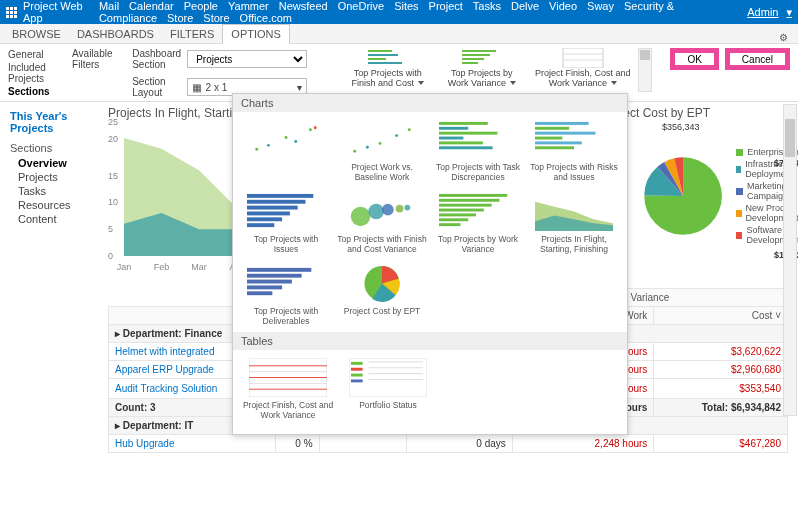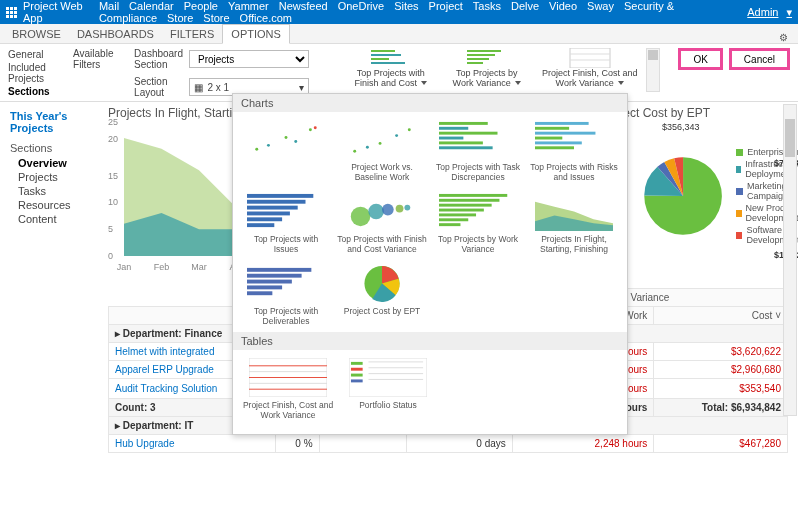--- a/index.html
+++ b/index.html
@@ -17,21 +17,21 @@
   .ribbon-tabs .gear { margin-left: auto; margin-right: 10px; color: #555; }
   .ribbon-body { display: flex; padding: 4px 8px; border-bottom: 1px solid #ddd; height: 58px; background: #fff; }
   .ribbon-body .group { margin-right: 16px; font-size: 10px; color: #444; }
   .ribbon-body .group div { padding: 1px 0; cursor: pointer; }
   .ribbon-body .group .bold { font-weight: 600; color: #000; }
   .ribbon-body .dashctl { display: grid; grid-template-columns: auto auto; grid-gap: 4px 6px; align-items: center; font-size: 10px; gap: 6px; }
   .ribbon-body .dashctl select, .ribbon-body .dashctl .layoutsel { height: 18px; font-size: 10px; width: 120px; border: 1px solid #bbb; background: #fff; padding: 0 4px; }
   .ribbon-body .chartlink { display: inline-flex; flex-direction: column; align-items: center; font-size: 9px; color: #444; margin: 0 6px; text-align: center; cursor: pointer; }
   .ribbon-body .chartlink .drop { border-top: 4px solid #555; border-left: 3px solid transparent; border-right: 3px solid transparent; display: inline-block; margin-left: 4px; position: relative; top: -1px; }
   .ribbon-body .right-btns { margin-left: auto; display: flex; align-items: flex-start; }
-  .ribbon-body .right-btns button { height: 22px; font-size: 10px; padding: 0 12px; margin-left: 6px; border: 3px solid #ec4899; background: #fff; cursor: pointer; }
+  .ribbon-body .right-btns button { height: 22px; font-size: 10px; padding: 0 12px; margin-left: 6px; border: 5px solid #ec4899; background: #fff; cursor: pointer; }
   .content { display: flex; position: relative; height: calc(524px - 24px - 20px - 58px); }
   .leftnav { width: 108px; padding: 8px 10px; font-size: 11px; }
   .leftnav .title { font-weight: 600; color: #0072C6; margin-bottom: 8px; }
   .leftnav .hdr { color: #555; margin-bottom: 2px; }
   .leftnav .item { padding: 1px 0 1px 8px; color: #444; cursor: pointer; }
   .leftnav .item.active { font-weight: 600; color: #000; }
   .main { flex: 1; position: relative; padding: 4px 10px 0 0; overflow: hidden; }
   .charts-row { display: flex; gap: 24px; }
   .chart-card { flex: 1; }
   .chart-card h4 { font-size: 12px; font-weight: 400; color: #555; margin-bottom: 2px; }

